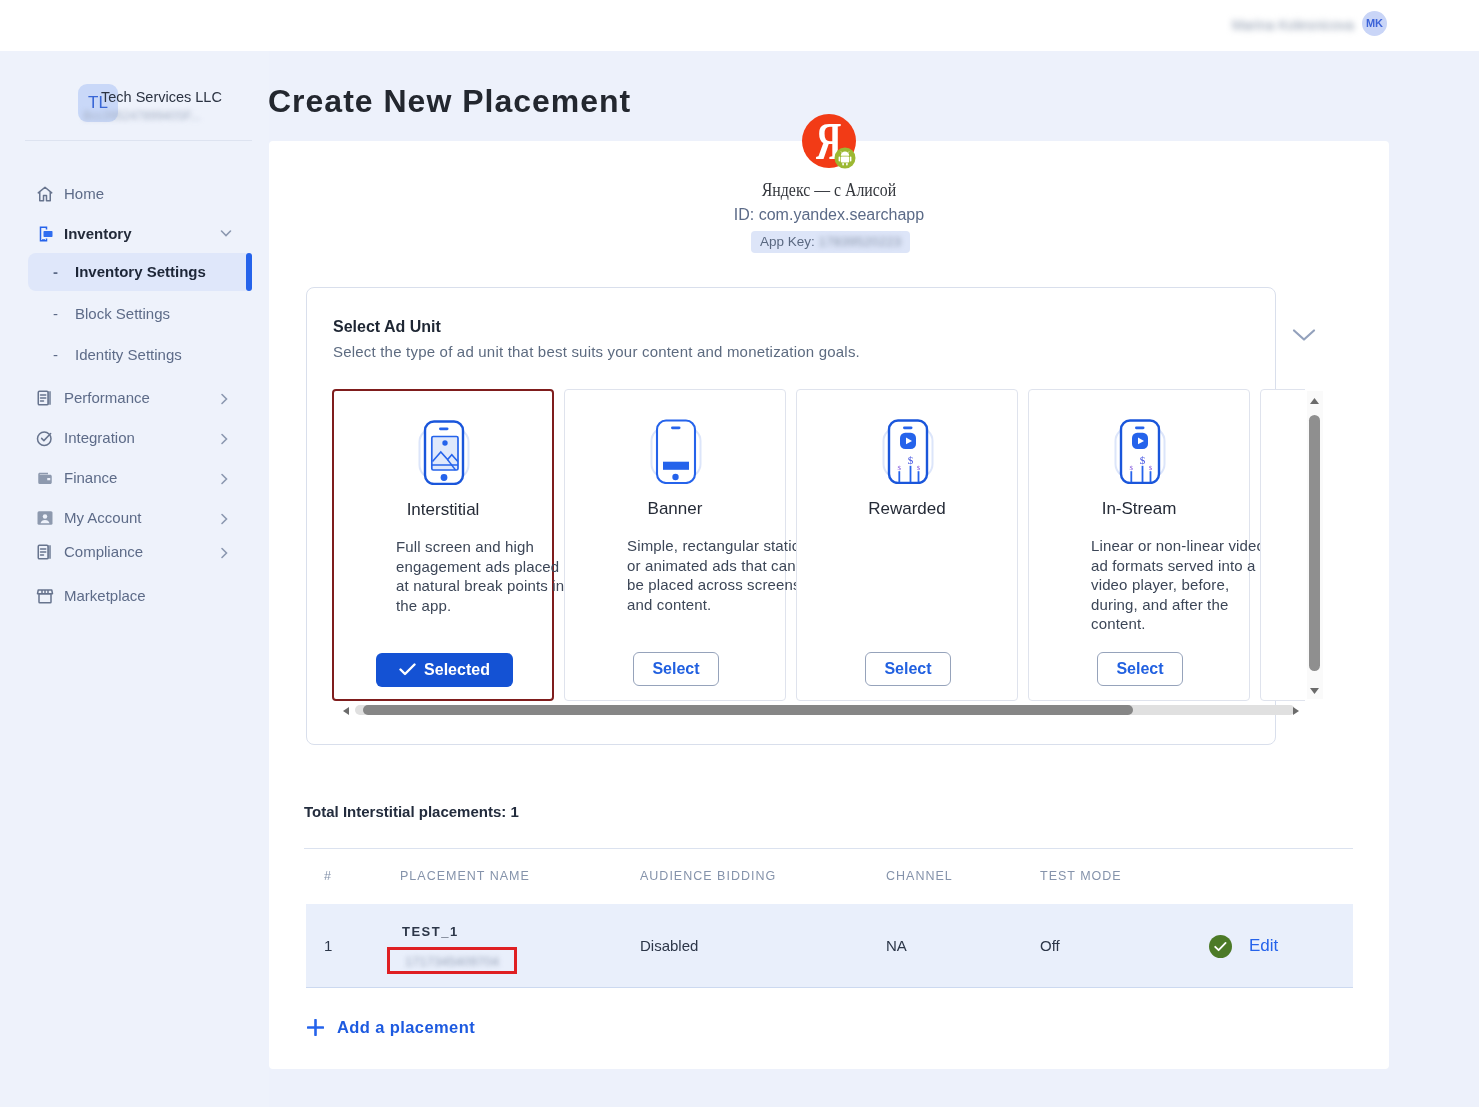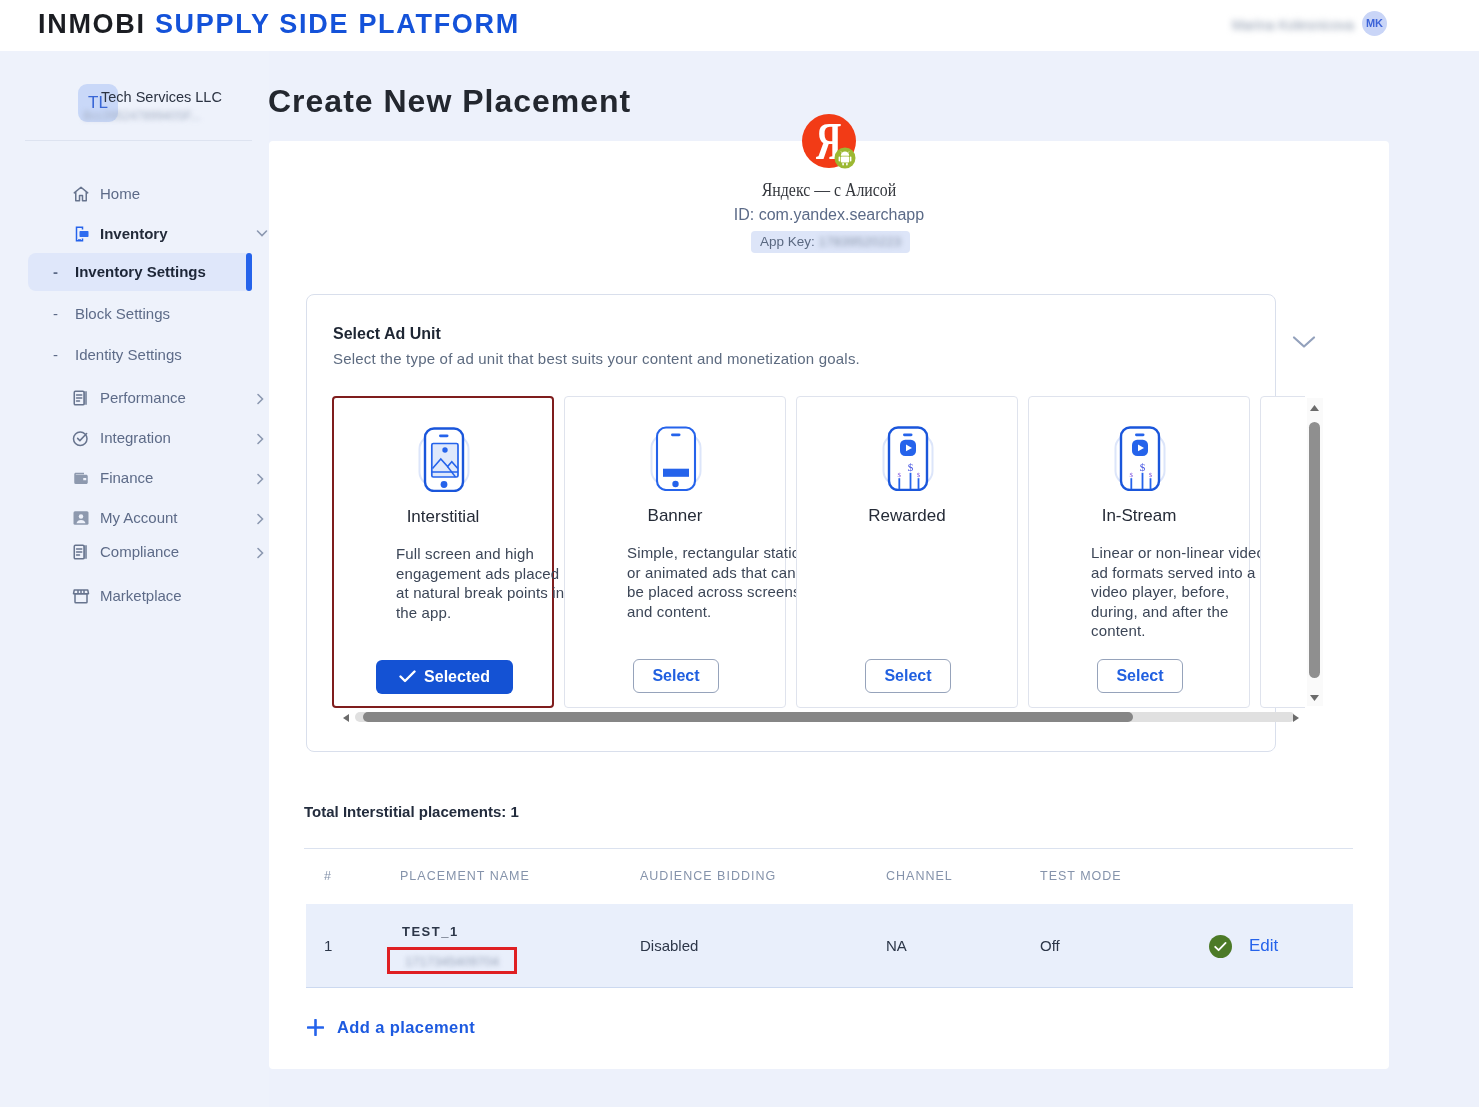--- a/index.html
+++ b/index.html
@@ -9,38 +9,38 @@
 #logo { position:absolute; left:38px; top:9px; font-size:27px; font-weight:bold; letter-spacing:1.7px; color:#1b1d22; }
 #logo .blue { color:#1452d9; }
 #username { position:absolute; right:125px; top:17px; font-size:14px; color:#8d99ad; filter:blur(3px); }
 #avatar { position:absolute; right:92px; top:11px; width:25px; height:25px; border-radius:50%; background:#c9d5f7; color:#3c63d8; font-size:11px; font-weight:bold; text-align:center; line-height:25px; }
 
 #sidebar { position:absolute; left:0; top:51px; width:269px; height:1056px; background:#eef2fb; }
 #acct-avatar { position:absolute; left:34px; top:33px; width:40px; height:38px; border-radius:9px; background:#c9d8f8; color:#3866d6; font-size:17px; text-align:center; line-height:38px;margin-left:44px; }
 #acct-name { position:absolute; left:101px; top:38px; font-size:14.5px; color:#2b3342; }
 #acct-id { position:absolute; left:83px; top:58px; font-size:12px; color:#a5b0c4; filter:blur(2.5px); }
 #acct-div { position:absolute; left:25px; top:89px; width:227px; height:1px; background:#dde3f0; }
-.mi { position:absolute; left:0; width:242px; height:28px;margin-left:36px; }
+.mi { position:absolute; left:0; width:242px; height:28px; }
 .mi .ic { position:absolute; left:36px; top:4px; }
 .mi .lbl { position:absolute; left:64px; top:4px; font-size:15px; color:#5d6b88; }
 .mi .chev { position:absolute; left:220px; top:8px; }
 .sub { position:absolute; left:53px; font-size:15px; color:#5d6b88; }
 .sub .dash { margin-right:17px; color:#5d6b88; }
 #hl { position:absolute; left:28px; top:202px; width:224px; height:38px; background:#dfe7fa; border-radius:8px; }
 #hl .bar { position:absolute; right:0; top:0; width:6px; height:38px; background:#2563eb; border-radius:4px; }
 
 #card { position:absolute; left:269px; top:141px; width:1120px; height:928px; background:#fff; border-radius:4px; }
 #yicon { position:absolute; left:802px; top:114px; width:54px; height:54px; }
 #appname { position:absolute; left:629px; top:180px; width:400px; text-align:center; font-family:"Liberation Serif",serif; font-size:18px; color:#33363c; transform:scaleX(0.88); }
 #appid { position:absolute; left:629px; top:206px; width:400px; text-align:center; font-size:16px; color:#5b6a87; }
 #appkey { position:absolute; left:751px; top:231px; height:22px; background:#dde5f8; border-radius:4px; font-size:13.5px; color:#5a6880; line-height:22px; padding:0 9px; }
 #appkey b { font-weight:normal; }
 #appkey .num { filter:blur(2.5px); color:#8c98ac; }
 
-#sau { position:absolute; left:306px; top:294px; width:970px; height:458px; background:#fff; border:1px solid #d9dfec; border-radius:8px; }
+#sau { position:absolute; left:306px; top:287px; width:970px; height:458px; background:#fff; border:1px solid #d9dfec; border-radius:8px; }
 #sau-title { position:absolute; left:26px; top:30px; font-size:16px; font-weight:bold; color:#1e2633; }
 #sau-sub { position:absolute; left:26px; top:55px; font-size:15px; letter-spacing:0.2px; color:#5d6b80; }
 #sau-chev { position:absolute; left:985px; top:40px; }
 .adcard { position:absolute; top:0px; width:222px; height:312px; background:#fff; border:1px solid #dfe3ed; border-radius:4px; }
 .adcard.sel { border:2px solid #7f1d1d; }
 .adcard .icon { position:absolute; left:0; top:24px; width:100%; text-align:center; }
 .adcard .nm { position:absolute; left:0; top:109px; width:100%; text-align:center; font-size:17px; color:#252b37; }
 .adcard .ds { position:absolute; left:20px; top:146px; width:200px; font-size:15px; line-height:19.5px; letter-spacing:0.15px; color:#3c4657;margin-left:42px; }
 .btn-sel { position:absolute; left:42px; top:262px; width:137px; height:34px; background:#1452d4; border-radius:6px; color:#fff; font-size:16px; font-weight:bold; text-align:center; line-height:34px; }
 .btn { position:absolute; left:68px; top:262px; width:86px; height:34px; background:#fff; border:1px solid #96a3bb; border-radius:6px; color:#2160e0; font-size:16px; font-weight:bold; text-align:center; line-height:32px; }
@@ -58,21 +58,20 @@
 .td { position:absolute; font-size:15px; color:#2c3648; }
 #redbox { position:absolute; left:81px; top:43px; width:130px; height:27px; border:3px solid #df1f23; }
 #redbox span { display:block; margin-top:4px; text-align:center; font-size:13px; color:#9aa5ba; filter:blur(2.5px); }
 #gcheck { position:absolute; left:903px; top:31px; }
 #edit { position:absolute; left:943px; top:32px; font-size:17px; color:#2563eb; }
 #addp { position:absolute; left:337px; top:1018px; font-size:16.5px; font-weight:bold; letter-spacing:0.4px; color:#1d5ae0; }
 </style>
 </head>
 <body>
 <div id="header">
-  <div id="logo">INMOBI <span class="blue">SUPPLY SIDE PLATFORM</span></div>
   <div id="username">Marina Kolesnicova</div>
   <div id="avatar">MK</div>
 </div>
 <div id="sidebar">
   <div id="acct-avatar">TL</div>
   <div id="acct-name">Tech Services LLC</div>
   <div id="acct-id">Bcc39524789940SF...</div>
   <div id="acct-div"></div>
   <div id="hl">
       <div class="bar"></div>

